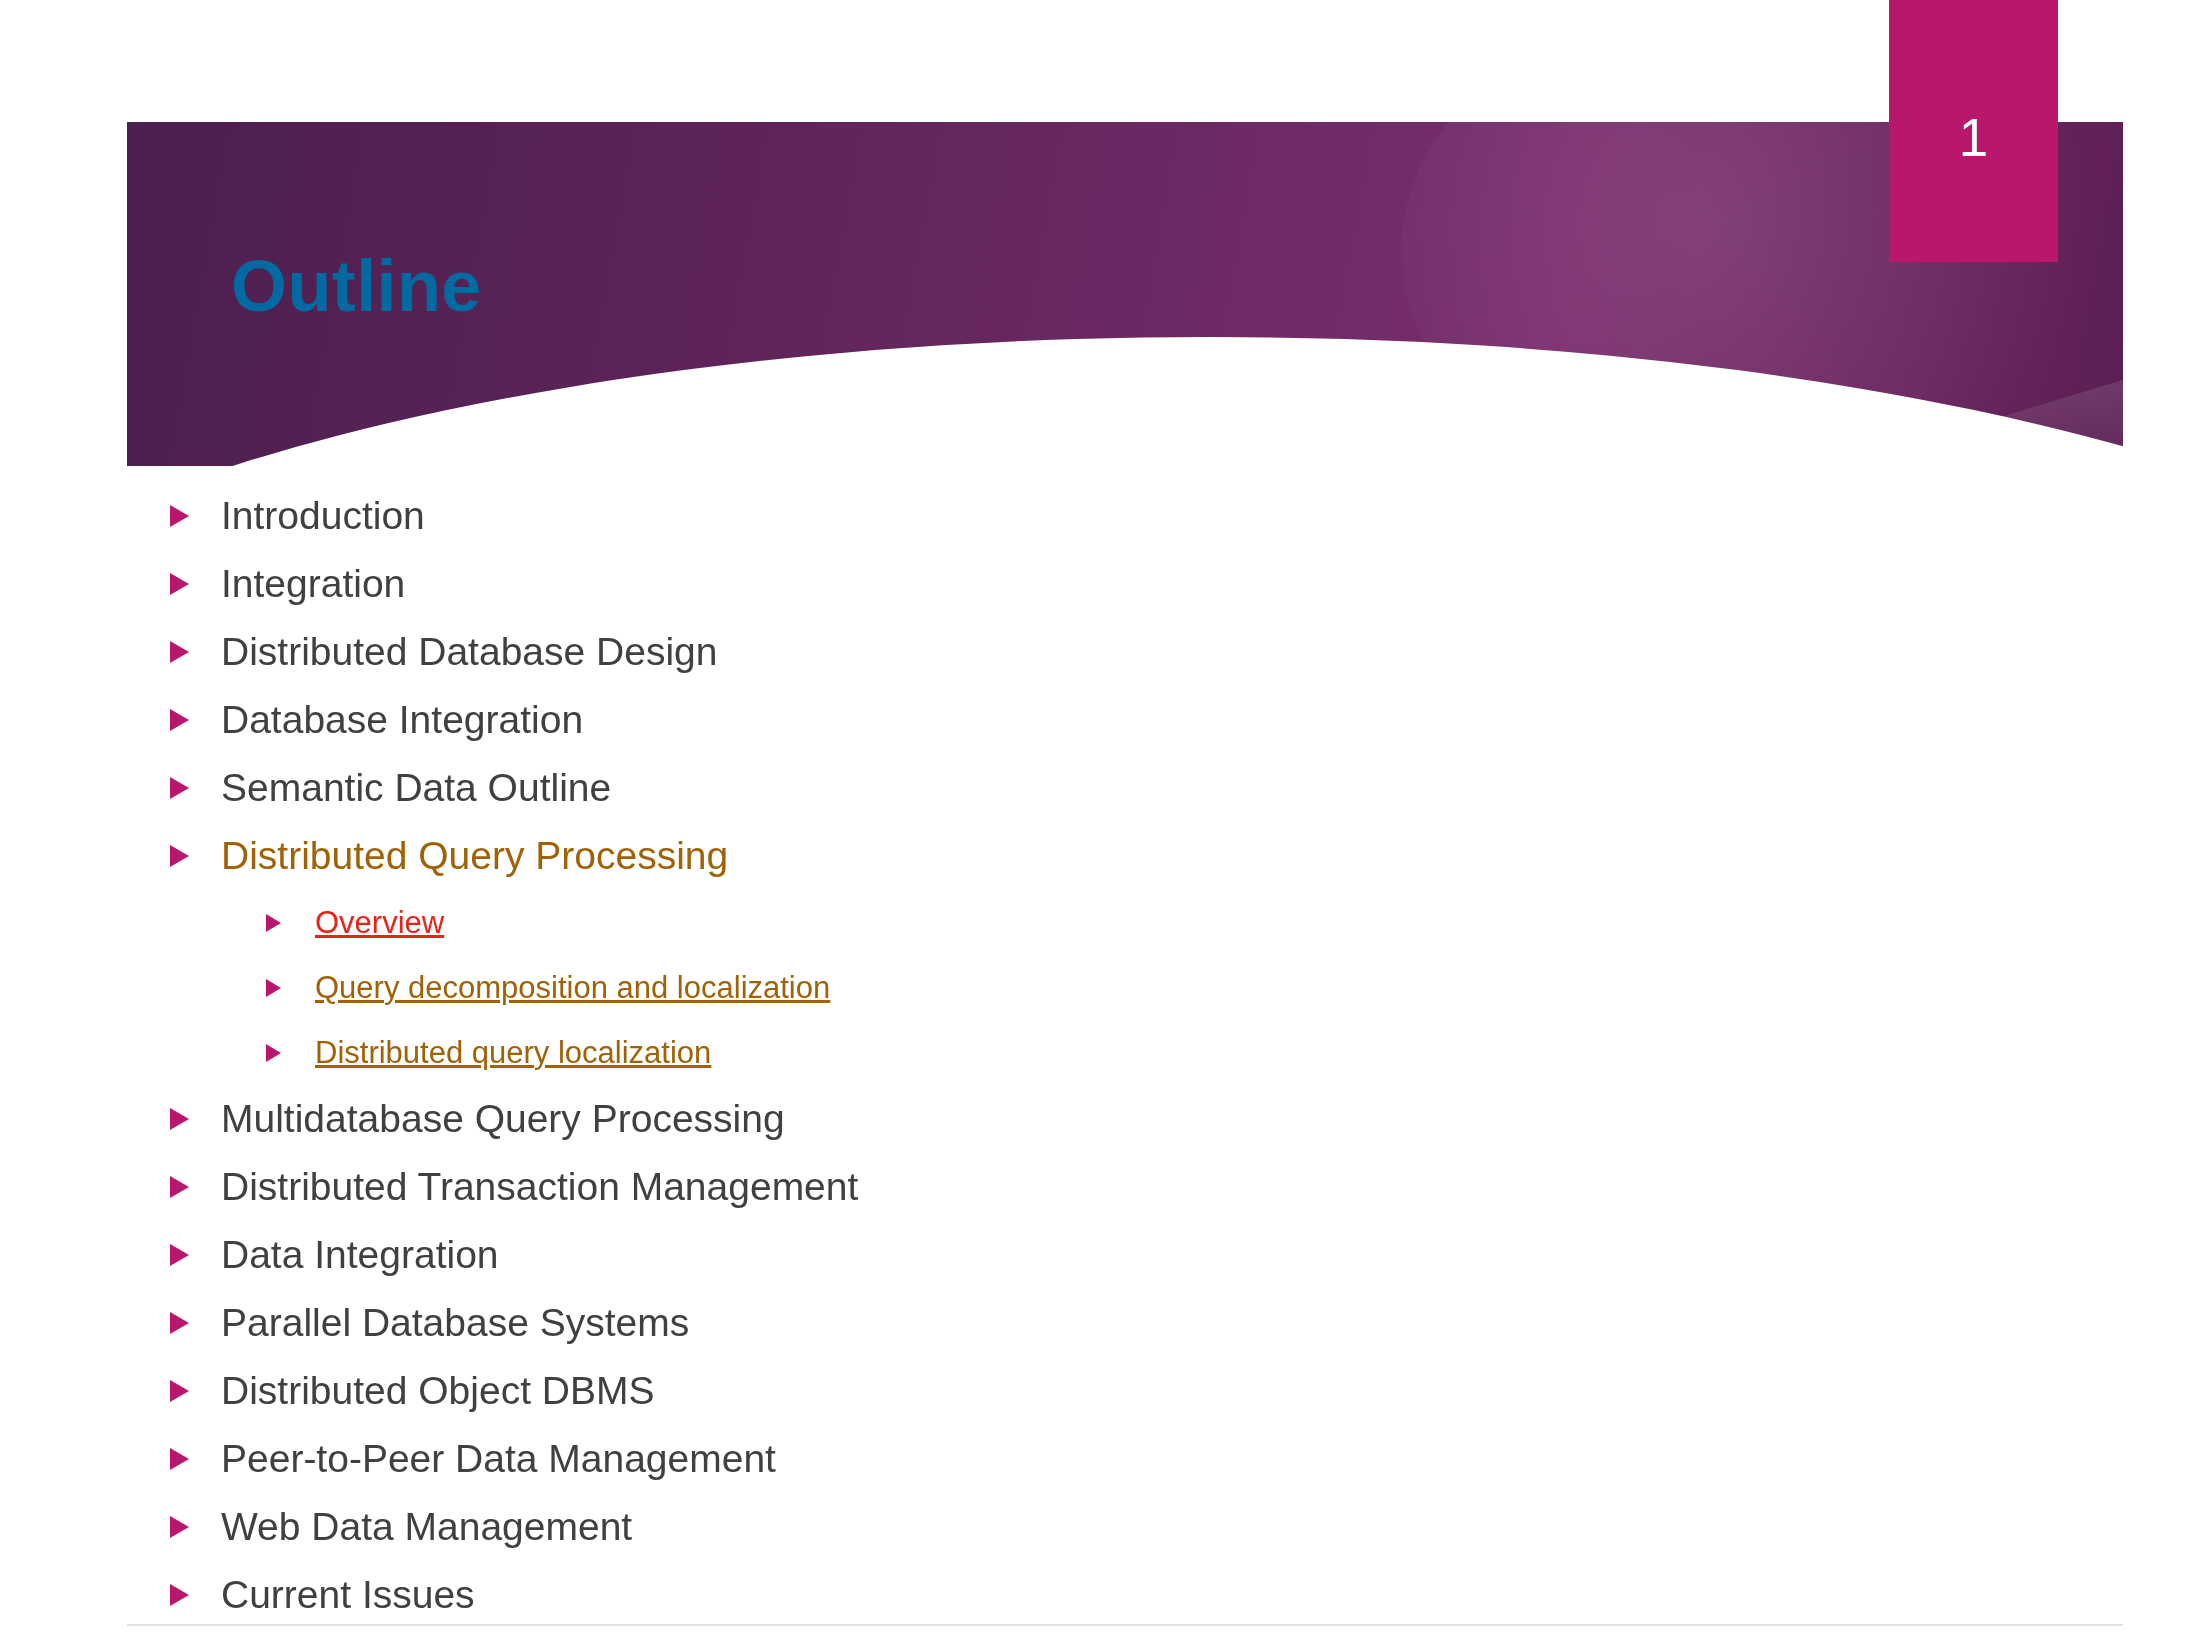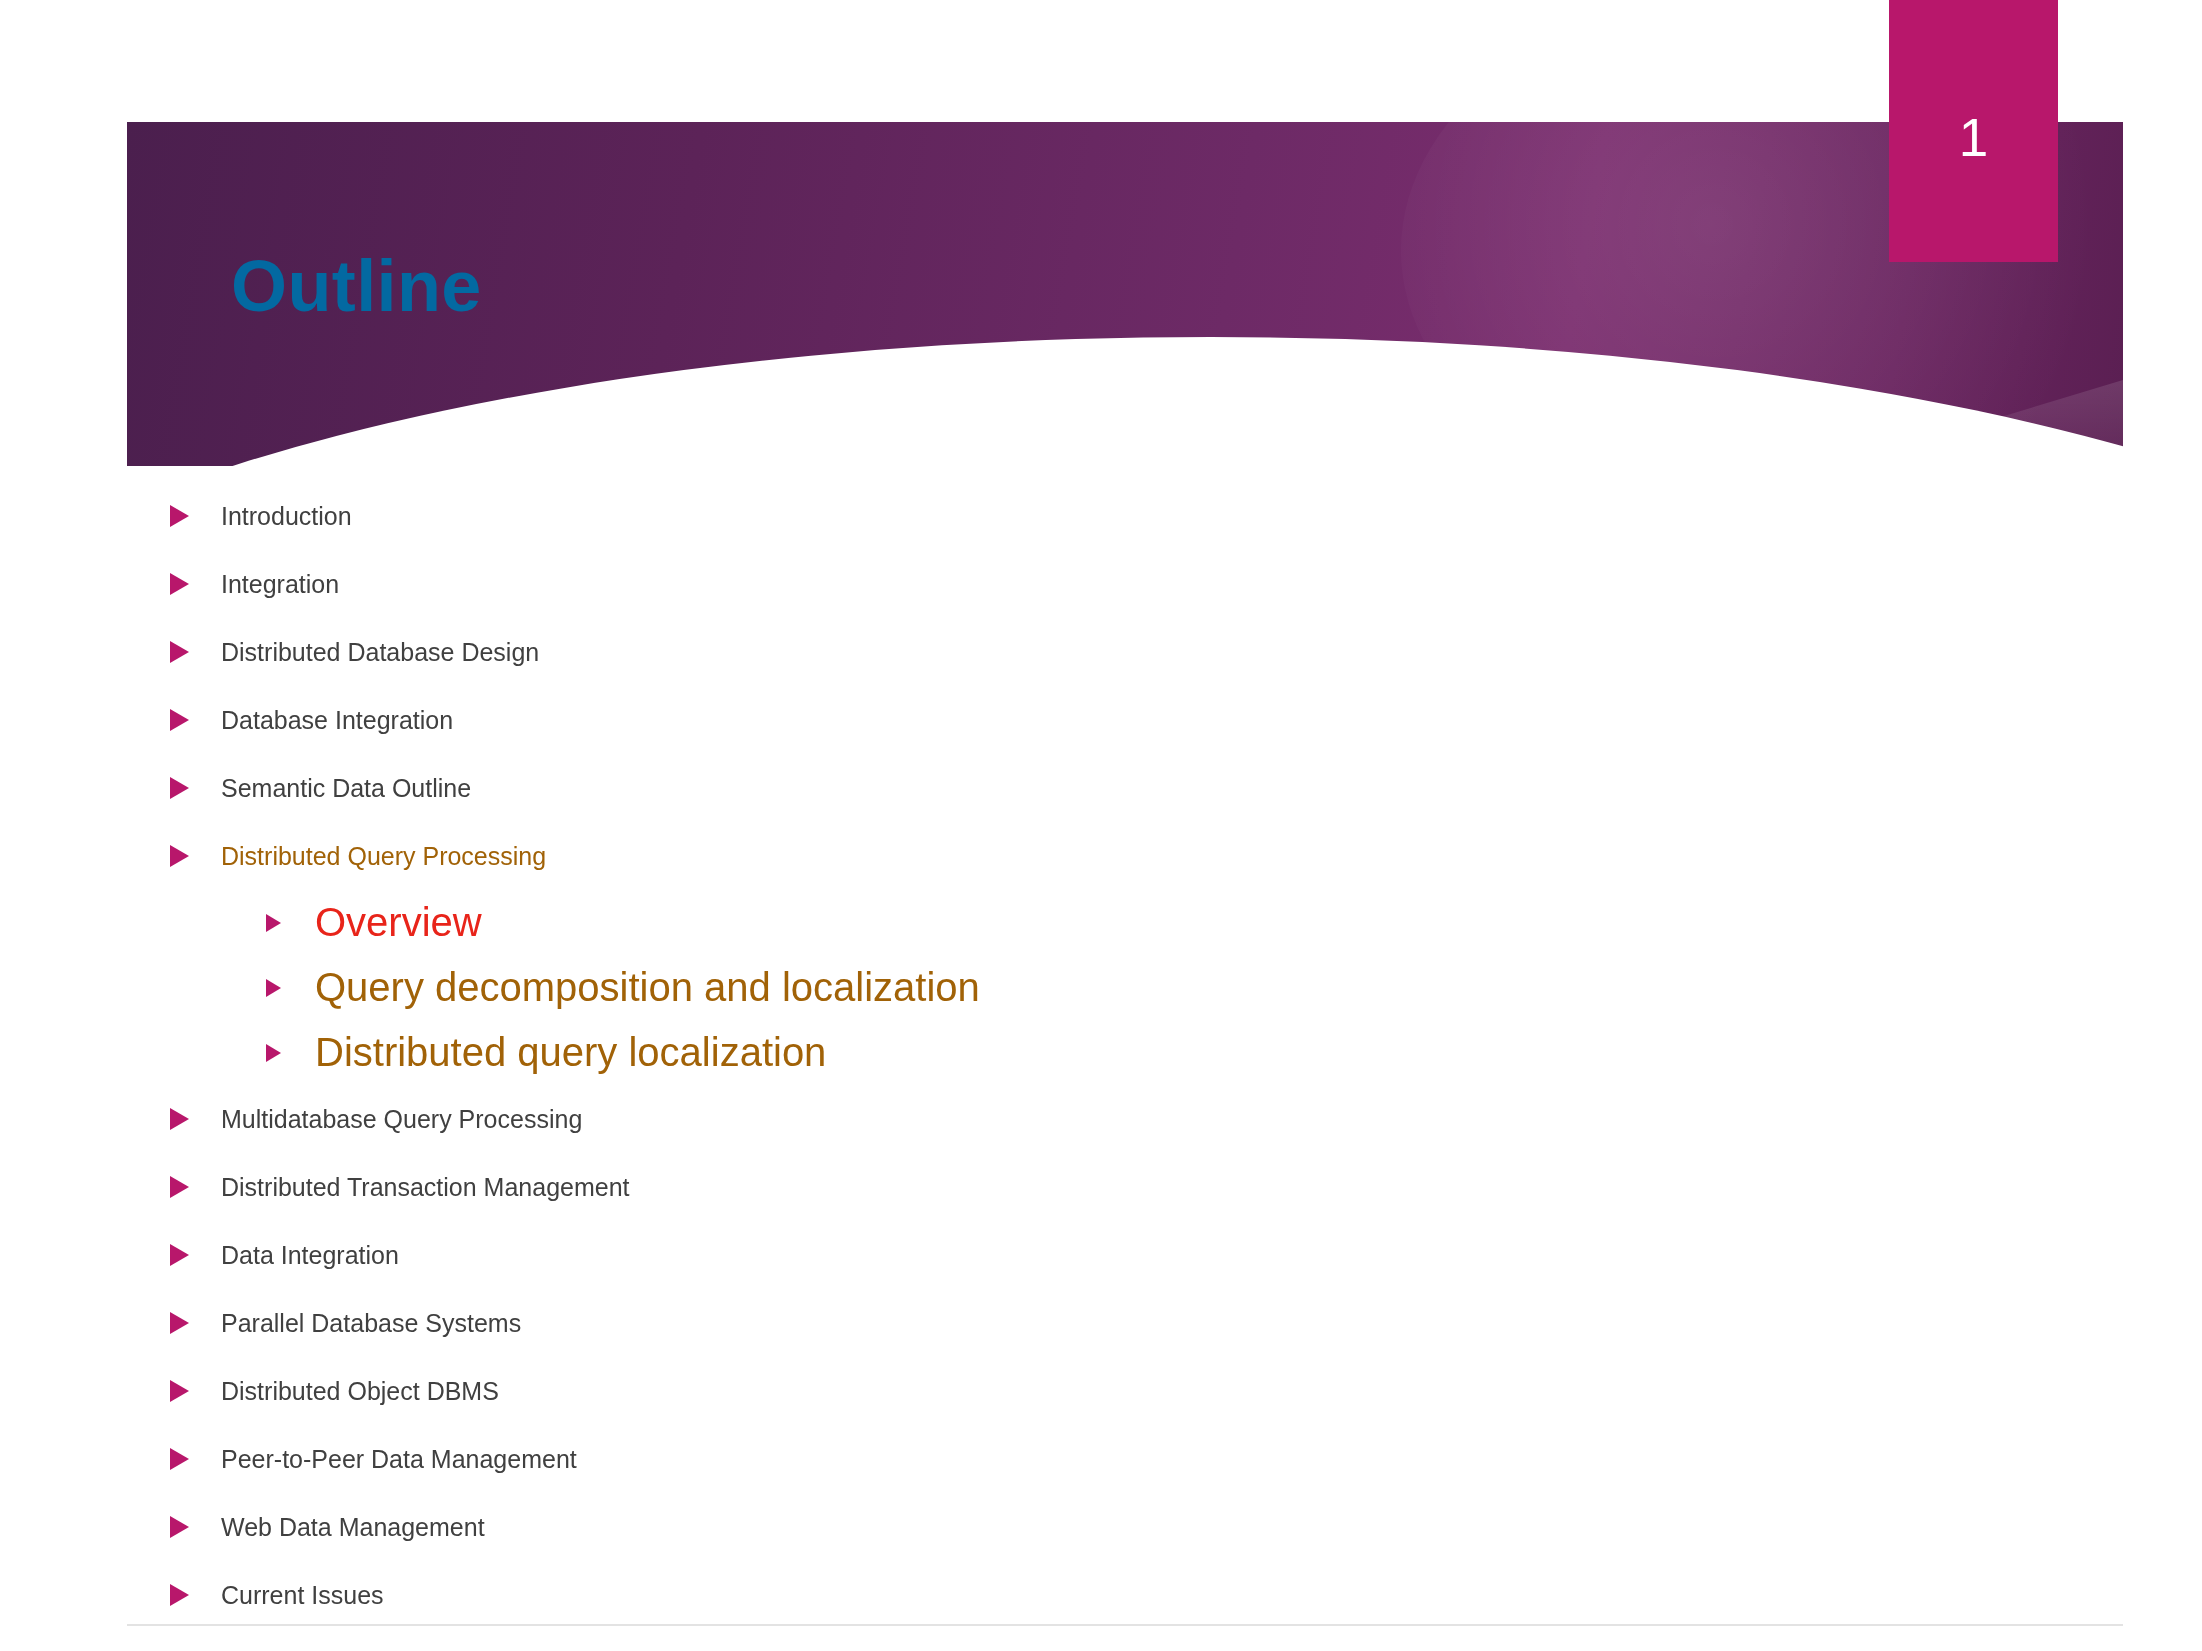--- a/index.html
+++ b/index.html
@@ -139,28 +139,29 @@
   }
   .bullet-row.sub .marker .tri {
     border-left: 15.5px solid #b8176b;
     border-top: 9.5px solid transparent;
     border-bottom: 9.5px solid transparent;
   }
   .lvl1 .marker { width: 83px; margin-left: 138px; }
   .lvl2 .marker { width: 83px; margin-left: 232px; }
 
   .bullet-text {
-    font-size: 25px;
+    font-size: 39px;
     font-weight: 400;
     color: #404040;
     font-family: "Liberation Sans", sans-serif;
     white-space: nowrap;
   }
   .lvl2 .bullet-text {
-    font-size: 40px;
+    font-size: 31px;
+    text-decoration: underline;
   }
   .t-default { color: #404040; }
   .t-blue { color: #a16207; }
   .t-red  { color: #e8241a; }
 
   .footer-line {
     position: absolute;
     left: 127px;
     top: 1624px;
     width: 1996px;

